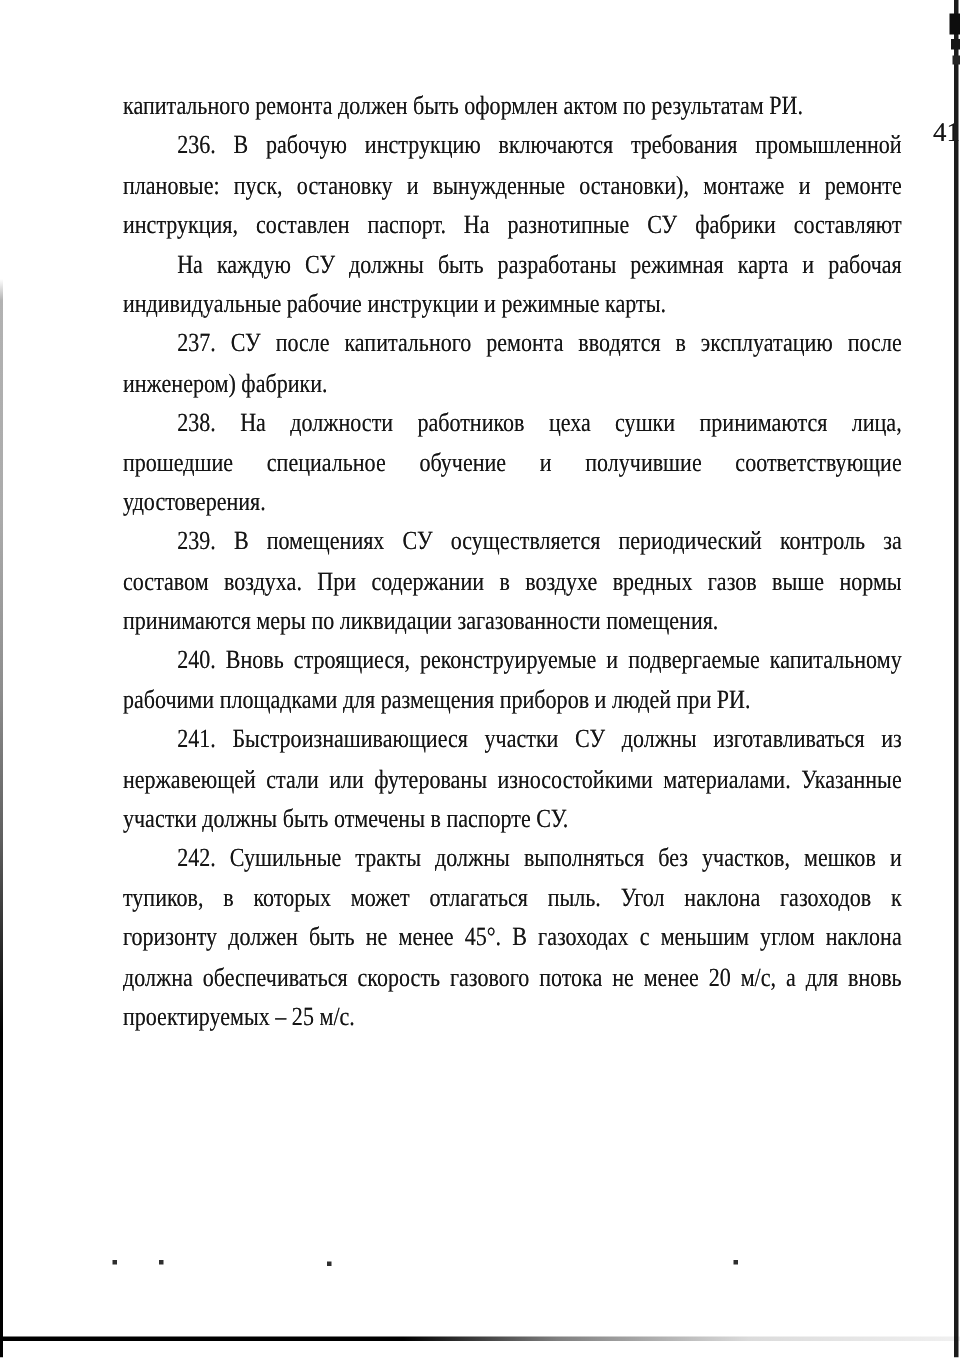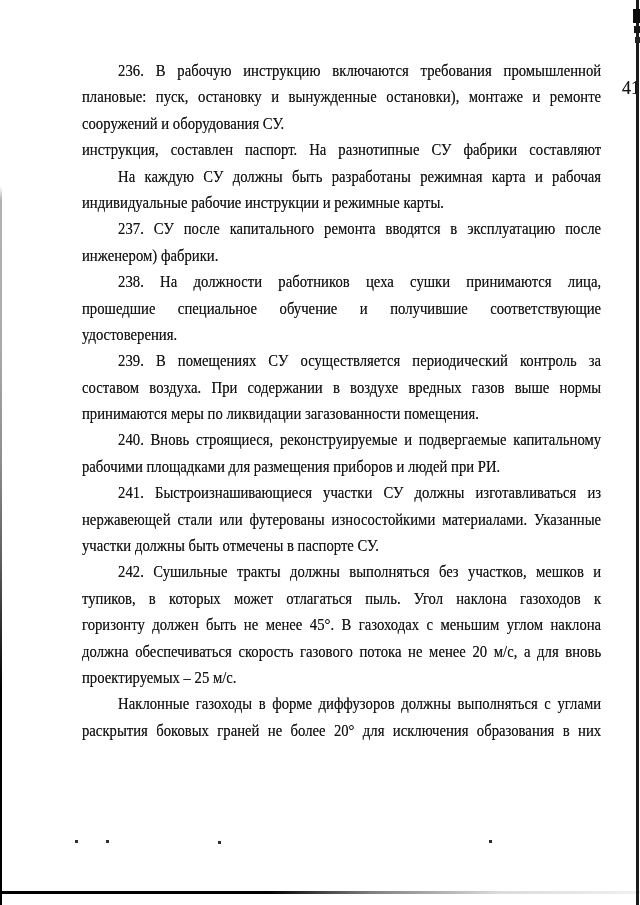--- a/index.html
+++ b/index.html
@@ -53,27 +53,29 @@
 </style>
 </head>
 <body>
 
 <div>
   <div class="page-number">41</div>
 
   <div class="text-block">
       <div class="paragraph">
         <div class="line-row">
+          <div class="line-inner lastline">капитального ремонта должен быть оформлен актом по результатам РИ.</div>
+        </div>
+      </div>
+      <div class="paragraph">
+        <div class="line-row">
           <div class="line-inner indent">236. В рабочую инструкцию включаются требования промышленной</div>
         </div>
         <div class="line-row">
           <div class="line-inner">плановые: пуск, остановку и вынужденные остановки), монтаже и ремонте</div>
-        </div>
-        <div class="line-row">
-          <div class="line-inner lastline">сооружений и оборудования СУ.</div>
         </div>
       </div>
       <div class="paragraph">
         <div class="line-row">
           <div class="line-inner">инструкция, составлен паспорт. На разнотипные СУ фабрики составляют</div>
         </div>
         <div class="line-row">
           <div class="line-inner indent">На каждую СУ должны быть разработаны режимная карта и рабочая</div>
         </div>
         <div class="line-row">
@@ -139,28 +141,20 @@
         <div class="line-row">
           <div class="line-inner">горизонту должен быть не менее 45°. В газоходах с меньшим углом наклона</div>
         </div>
         <div class="line-row">
           <div class="line-inner">должна обеспечиваться скорость газового потока не менее 20 м/с, а для вновь</div>
         </div>
         <div class="line-row">
           <div class="line-inner lastline">проектируемых – 25 м/с.</div>
         </div>
       </div>
-      <div class="paragraph">
-        <div class="line-row">
-          <div class="line-inner indent">Наклонные газоходы в форме диффузоров должны выполняться с углами</div>
-        </div>
-        <div class="line-row">
-          <div class="line-inner">раскрытия боковых граней не более 20° для исключения образования в них</div>
-        </div>
-      </div>
     </div>
 
   <div class="edge-left"></div>
   <div class="edge-right"></div>
   <div class="blob-top-right"></div>
   <div class="blob-top-right-2"></div>
   <div class="blob-top-right-3"></div>
   <div class="edge-bottom"></div>
   <div class="speck" style="left:75px; top:840px;"></div>
   <div class="speck" style="left:106px; top:840px;"></div>

